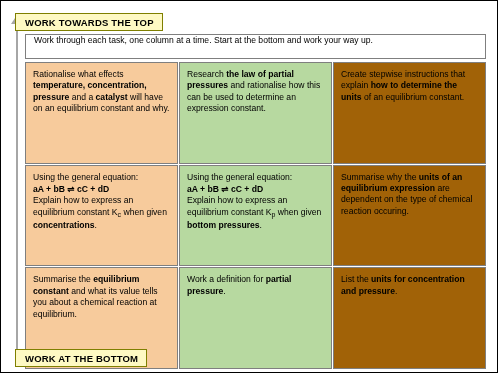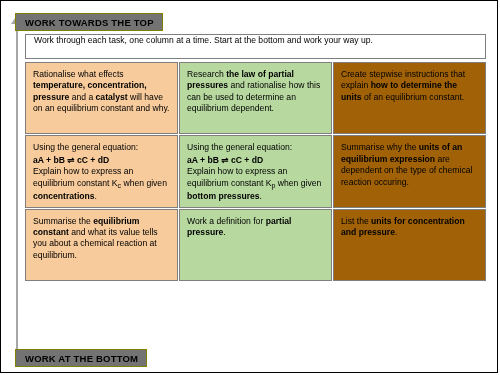--- a/index.html
+++ b/index.html
@@ -45,21 +45,21 @@
     width: 0;
     height: 0;
     border-left: 6px solid transparent;
     border-right: 6px solid transparent;
     border-bottom: 9px solid #a6a6a6;
   }
 
   
   .banner {
     position: absolute;
-    background: #737373;
+    background: #fef9c3;
     border: 1px solid #7f7f00;
     font-weight: bold;
     font-size: 9.5px;
     color: #000000;
     letter-spacing: 0.2px;
     padding: 3px 8px 9px 9px;
     box-sizing: border-box;
     white-space: nowrap;
   }
   .banner-top {
@@ -93,21 +93,21 @@
     color: #000000;
     line-height: 11px;
   }
 
   
   .grid {
     position: absolute;
     left: 24px;
     top: 61px;
     width: 461px;
-    height: 219px;
+    height: 307px;
     display: grid;
     grid-template-columns: 1fr 1fr 1fr;
     grid-template-rows: 1fr 1fr 1fr;
     gap: 1px;
     box-sizing: border-box;
   }
   .cell {
     box-sizing: border-box;
     border: 1px solid #7f7f7f;
     padding: 6px 7px 4px 7px;
@@ -149,21 +149,21 @@
 
   <div class="instruction-box">
     <span class="instruction-text">Work through each task, one column at a time. Start at the bottom and work your way up.</span>
   </div>
 
   <div class="grid">
       <div class="cell col-a">
         <p><span>Rationalise what effects </span><b>temperature, concentration, pressure</b><span> and a </span><b>catalyst</b><span> will have on an equilibrium constant and why.</span></p>
       </div>
       <div class="cell col-b">
-        <p><span>Research </span><b>the law of partial pressures</b><span> and rationalise how this can be used to determine an equilibrium dependent.</span></p>
+        <p><span>Research </span><b>the law of partial pressures</b><span> and rationalise how this can be used to determine an expression constant.</span></p>
       </div>
       <div class="cell col-c">
         <p><span>Create stepwise instructions that explain </span><b>how to determine the units</b><span> of an equilibrium constant.</span></p>
       </div>
       <div class="cell col-a">
         <p><span>Using the general equation:</span><span class="equation">aA + bB ⇌ cC + dD</span><span>Explain how to express an equilibrium constant K</span><sub>c</sub><span> when given </span><b>concentrations</b><span>.</span></p>
       </div>
       <div class="cell col-b">
         <p><span>Using the general equation:</span><span class="equation">aA + bB ⇌ cC + dD</span><span>Explain how to express an equilibrium constant K</span><sub>p</sub><span> when given </span><b>bottom pressures</b><span>.</span></p>
       </div>

